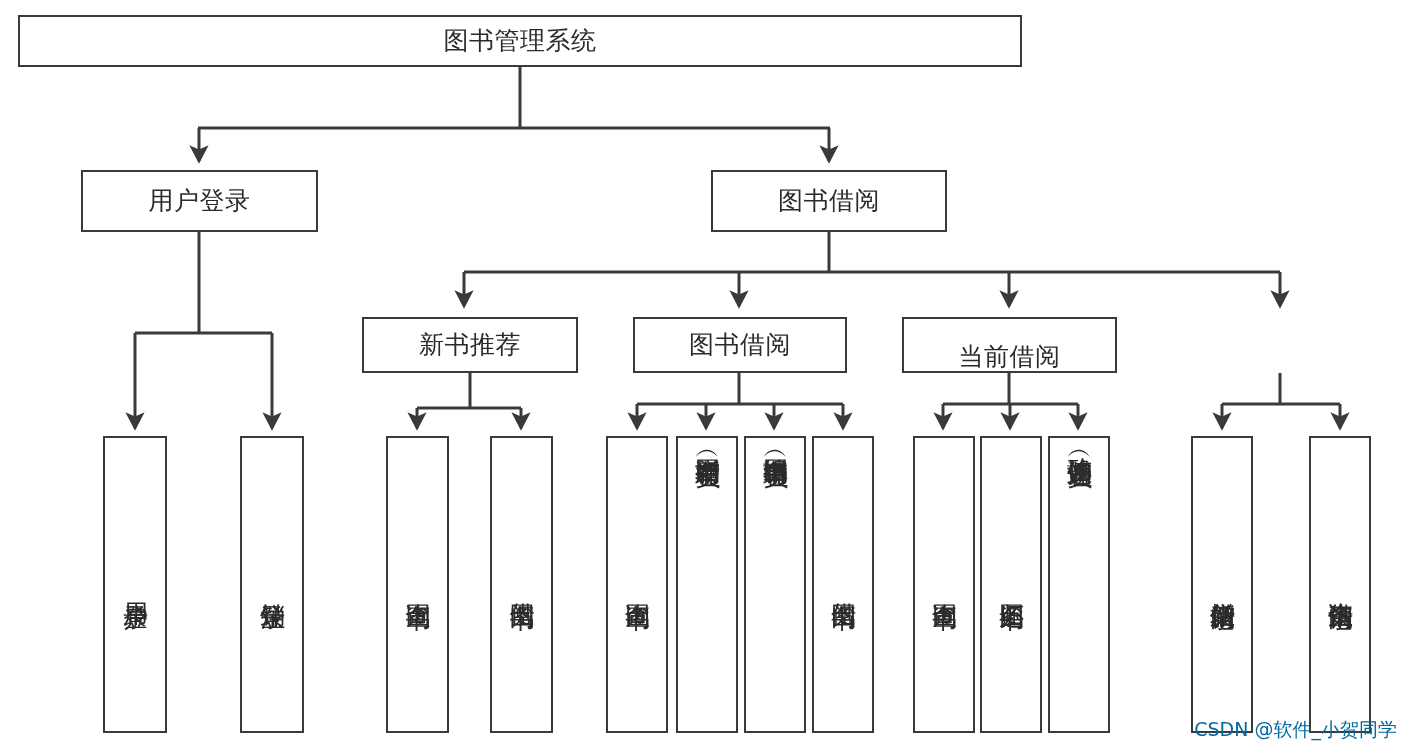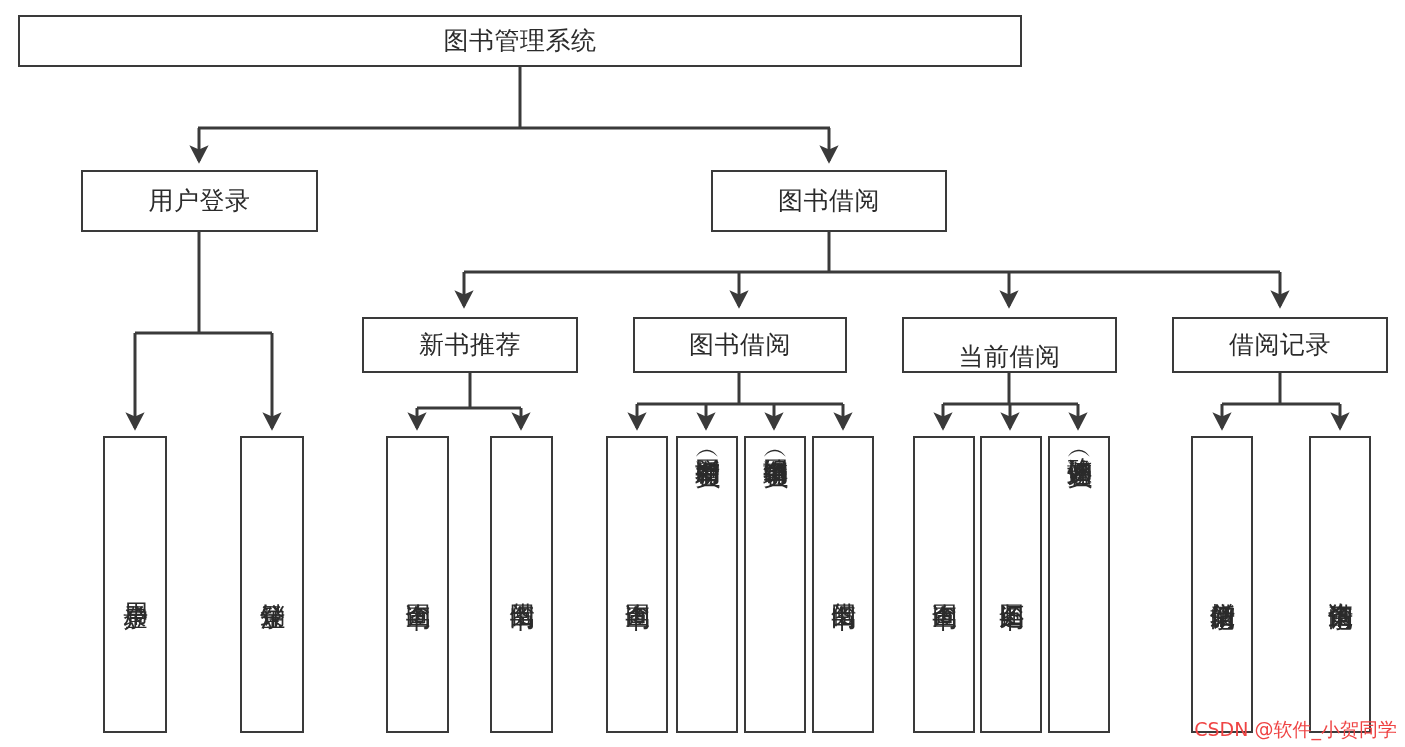--- a/index.html
+++ b/index.html
@@ -71,21 +71,21 @@
     align-items: center;
   }
   .node.vert.align-top {
     align-items: flex-start;
   }
   .watermark {
     position: absolute;
     right: 8px;
     bottom: 4px;
     font-size: 19px;
-    color: #ef4444;
+    color: #0369a1;
     z-index: 5;
     white-space: nowrap;
     user-select: none;
   }
 </style>
 </head>
 <body>
 
 <div id="canvas">
 
@@ -155,23 +155,20 @@
 
   <div class="node horiz" style="left:362px; top:317px; width:216px; height:56px;">
     <span class="node-label">新书推荐</span>
   </div>
   <div class="node horiz" style="left:633px; top:317px; width:214px; height:56px;">
     <span class="node-label">图书借阅</span>
   </div>
   <div class="node horiz" style="left:902px; top:317px; width:215px; height:56px;align-items:flex-end;">
     <span class="node-label">当前借阅</span>
   </div>
-  <div class="node horiz" style="left:1172px; top:317px; width:216px; height:56px;">
-    <span class="node-label">借阅记录</span>
-  </div>
 
   <div class="node vert align-mid" style="left:103px; top:436px; width:64px; height:297px;">
     <span class="node-label">用户登录</span>
   </div>
   <div class="node vert align-mid" style="left:240px; top:436px; width:64px; height:297px;">
     <span class="node-label">注销登录</span>
   </div>
 
   <div class="node vert align-mid" style="left:386px; top:436px; width:63px; height:297px;">
     <span class="node-label">查询图书</span>

